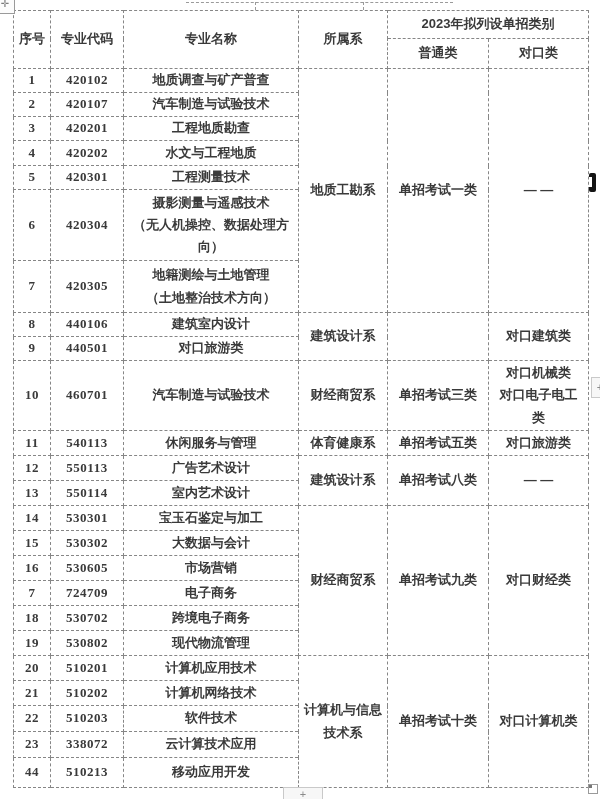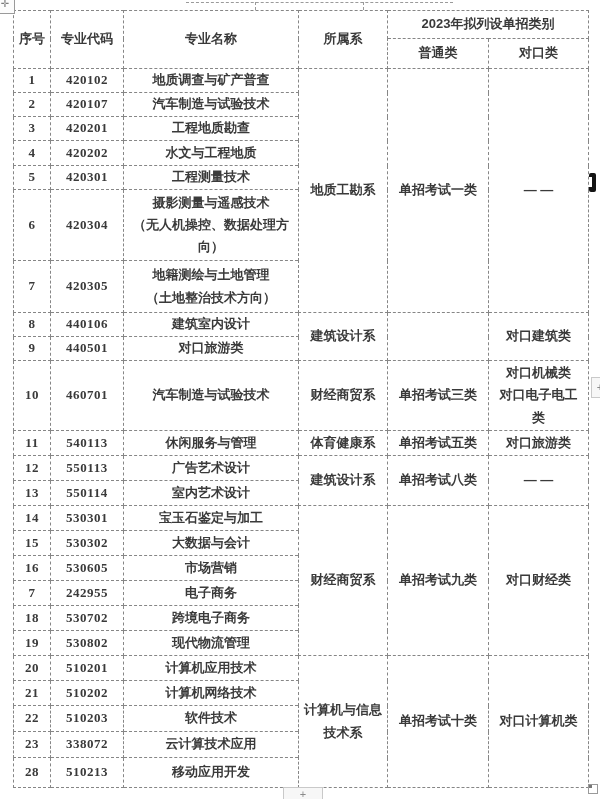--- a/index.html
+++ b/index.html
@@ -174,21 +174,21 @@
       <td class="num">530302</td>
       <td>大数据与会计</td>
     </tr>
     <tr class="rh25">
       <td class="num">16</td>
       <td class="num">530605</td>
       <td>市场营销</td>
     </tr>
     <tr class="rh25">
       <td class="num">7</td>
-      <td class="num">242955</td>
+      <td class="num">724709</td>
       <td>电子商务</td>
     </tr>
     <tr class="rh25">
       <td class="num">18</td>
       <td class="num">530702</td>
       <td>跨境电子商务</td>
     </tr>
     <tr class="rh25">
       <td class="num">19</td>
       <td class="num">530802</td>
@@ -212,21 +212,21 @@
       <td class="num">22</td>
       <td class="num">510203</td>
       <td>软件技术</td>
     </tr>
     <tr class="rh26">
       <td class="num">23</td>
       <td class="num">338072</td>
       <td>云计算技术应用</td>
     </tr>
     <tr class="rh30">
-      <td class="num">28</td>
+      <td class="num">44</td>
       <td class="num">510213</td>
       <td>移动应用开发</td>
     </tr>
   </tbody>
 </table>
 
 <div class="move-handle">✛</div>
 <div class="right-mark">
     <div class="right-mark-notch"></div>
   </div>

